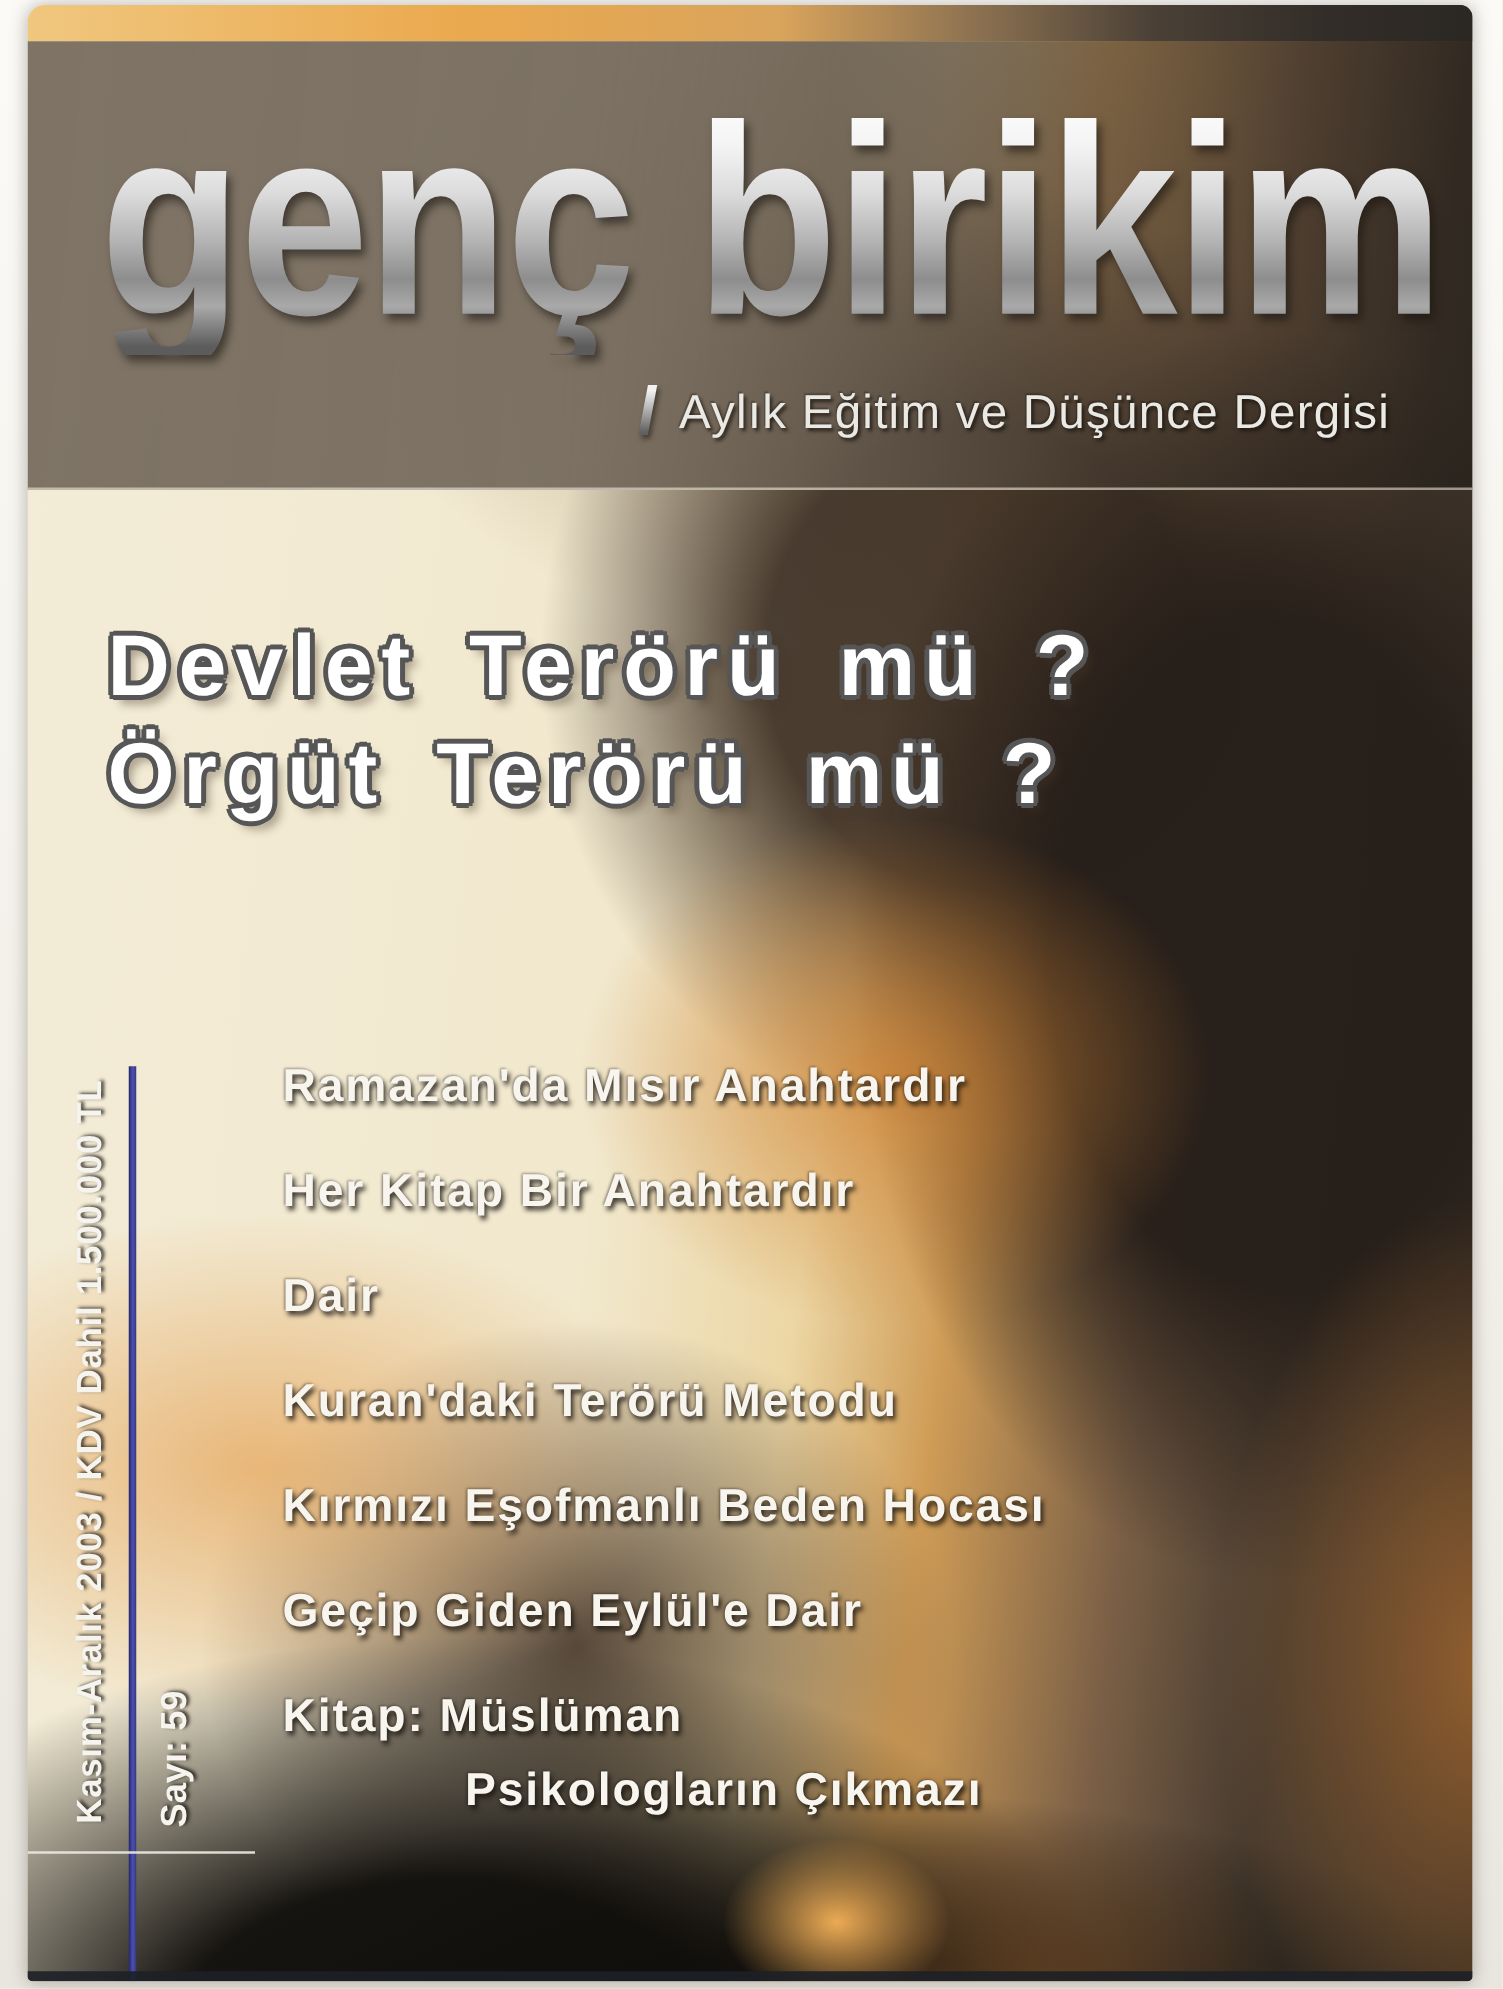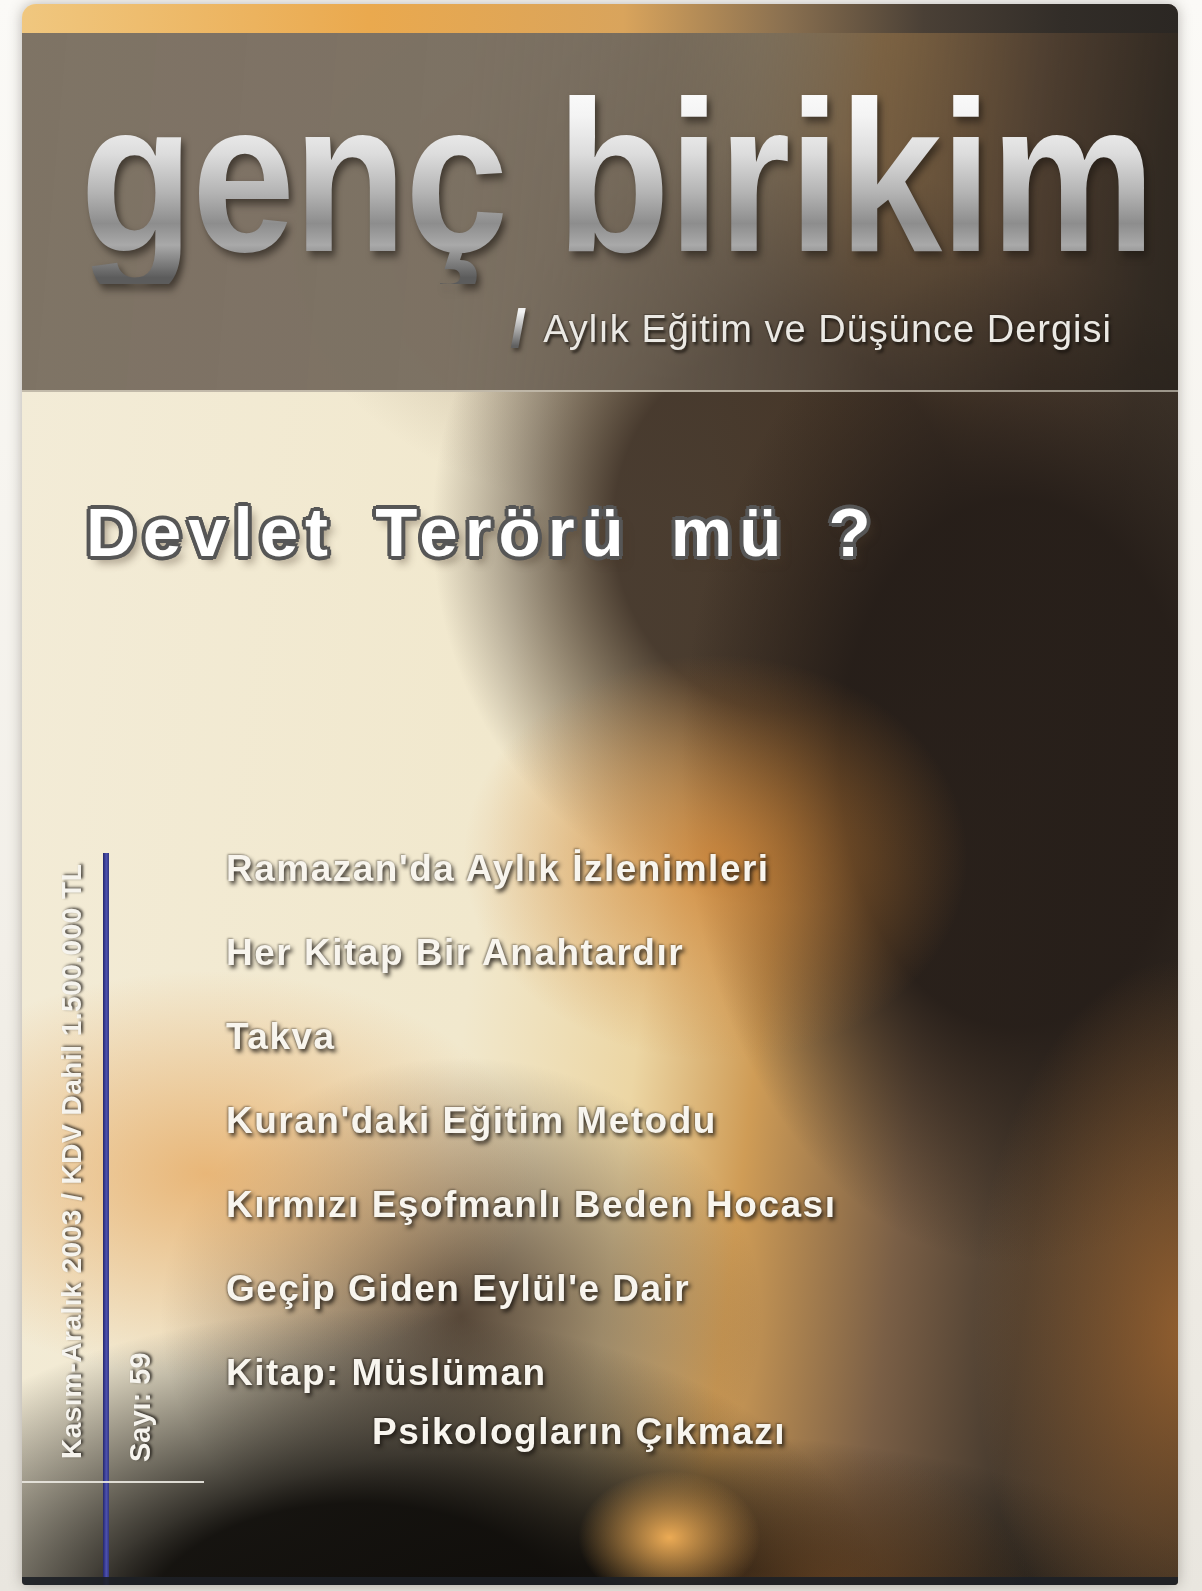--- a/index.html
+++ b/index.html
@@ -145,27 +145,28 @@
 
     <div class="logo">genç birikim</div>
 
     <div class="subtitle-row">
       <span class="slash-mark">/</span>
       <span class="subtitle">Aylık Eğitim ve Düşünce Dergisi</span>
     </div>
 
     <div class="headline">
       <div class="headline-line">Devlet Terörü mü ?</div>
+      <div class="headline-line">Örgüt Terörü mü ?</div>
     </div>
 
     <ul class="articles">
-      <li class="article-item">Ramazan'da Aylık İzlenimleri</li>
+      <li class="article-item">Ramazan'da Mısır Anahtardır</li>
       <li class="article-item">Her Kitap Bir Anahtardır</li>
-      <li class="article-item">Takva</li>
-      <li class="article-item">Kuran'daki Eğitim Metodu</li>
+      <li class="article-item">Dair</li>
+      <li class="article-item">Kuran'daki Terörü Metodu</li>
       <li class="article-item">Kırmızı Eşofmanlı Beden Hocası</li>
       <li class="article-item">Geçip Giden Eylül'e Dair</li>
       <li class="article-item cont-gap">Kitap: Müslüman</li>
       <li class="article-item indent">Psikologların Çıkmazı</li>
     </ul>
 
     <div class="sidebar-divider-line"></div>
 
     <div class="v-text issue-info">Kasım-Aralık 2003 / KDV Dahil 1.500.000 TL</div>
 

